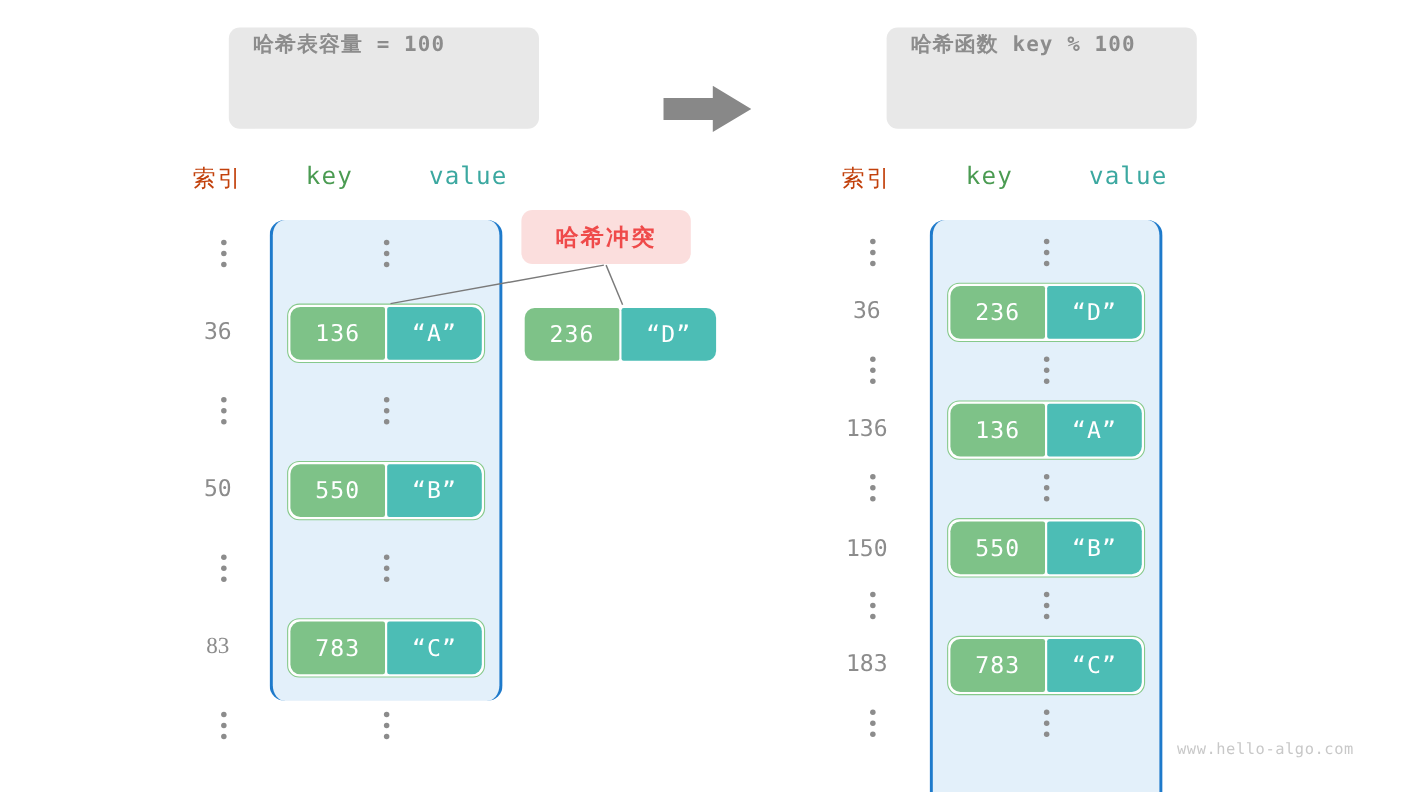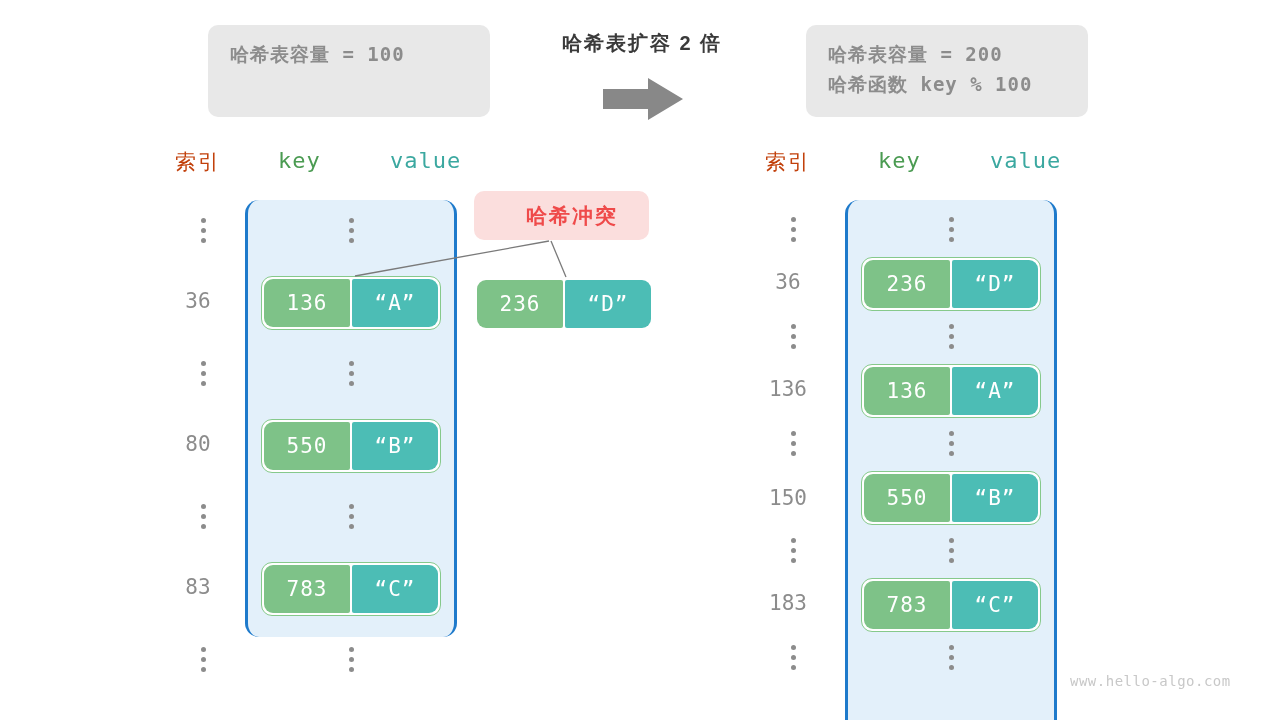--- a/index.html
+++ b/index.html
@@ -19,21 +19,21 @@
     left: 0; top: 0;
     width: 1280px;
     height: 720px;
   }
 
   
   .info-box {
     position: absolute;
     background: #e8e8e8;
     border-radius: 10px;
-    padding: 14px 22px 16px 22px;
+    padding: 0 22px 16px 22px;
     box-sizing: border-box;
   }
   .info-line {
     font-family: "DejaVu Sans Mono", "Liberation Mono", monospace;
     font-size: 19px;
     font-weight: bold;
     color: #8c8c8c;
     letter-spacing: 1px;
     line-height: 30px;
     white-space: pre;
@@ -161,21 +161,20 @@
     height: 49px;
     background: #fbdedd;
     border-radius: 10px;
     display: flex;
     align-items: center;
     justify-content: center;
     font-size: 21px;
     font-weight: bold;
     color: #ef4a4a;
     letter-spacing: 2px;
-    padding-left: 21px;
   }
   .leader-svg {
     position: absolute;
     left: 0; top: 0;
     width: 1280px;
     height: 720px;
     pointer-events: none;
   }
 
   .watermark {
@@ -190,29 +189,27 @@
 </style>
 </head>
 <body>
 
 <div class="stage">
 
   <div class="info-box info-left">
     <div class="info-line">哈希表容量 = 100</div>
   </div>
 
-  <div class="caption">哈希表扩容 2 倍</div>
   <div class="arrow-wrap">
     <svg width="80" height="42" viewBox="0 0 80 42">
       <polygon points="0,11 45,11 45,0 80,21 45,42 45,31 0,31" fill="#888888"></polygon>
     </svg>
   </div>
 
   <div class="info-box info-right">
-    <div class="info-line">哈希表容量 = 200</div>
     <div class="info-line">哈希函数 key % 100</div>
   </div>
 
   <div class="group group-left">
     <div class="hdr-index" style="left:3px;">索引</div>
     <div class="hdr-kv hdr-key" style="left:128px;">key</div>
     <div class="hdr-kv hdr-value" style="left:198px;">value</div>
     <div class="table-body" id="before-body" style="left:95px; top:60px; width:212px; height:437px;"></div>
     <div id="before-rows">
         <div class="vdots" style="left: 46px; top: 78px;">
@@ -233,36 +230,36 @@
         <div class="vdots" style="left: 46px; top: 221px;">
           <i></i>
           <i></i>
           <i></i>
         </div>
         <div class="vdots" style="left: 194px; top: 221px;">
           <i></i>
           <i></i>
           <i></i>
         </div>
-        <div class="idx" style="left: 3px; top: 291.5px;">80</div>
+        <div class="idx" style="left: 3px; top: 291.5px;">50</div>
         <div class="pair" style="left: 111px; top: 278.5px;">
           <div class="cell cell-key">550</div>
           <div class="cell cell-val">“B”</div>
         </div>
         <div class="vdots" style="left: 46px; top: 364px;">
           <i></i>
           <i></i>
           <i></i>
         </div>
         <div class="vdots" style="left: 194px; top: 364px;">
           <i></i>
           <i></i>
           <i></i>
         </div>
-        <div class="idx" style="left: 3px; top: 434.5px;">83</div>
+        <div class="idx" style="left: 3px; top: 434.5px; font-family: Liberation Serif, serif;">83</div>
         <div class="pair" style="left: 111px; top: 421.5px;">
           <div class="cell cell-key">783</div>
           <div class="cell cell-val">“C”</div>
         </div>
         <div class="vdots" style="left: 46px; top: 507px;">
           <i></i>
           <i></i>
           <i></i>
         </div>
         <div class="vdots" style="left: 194px; top: 507px;">

